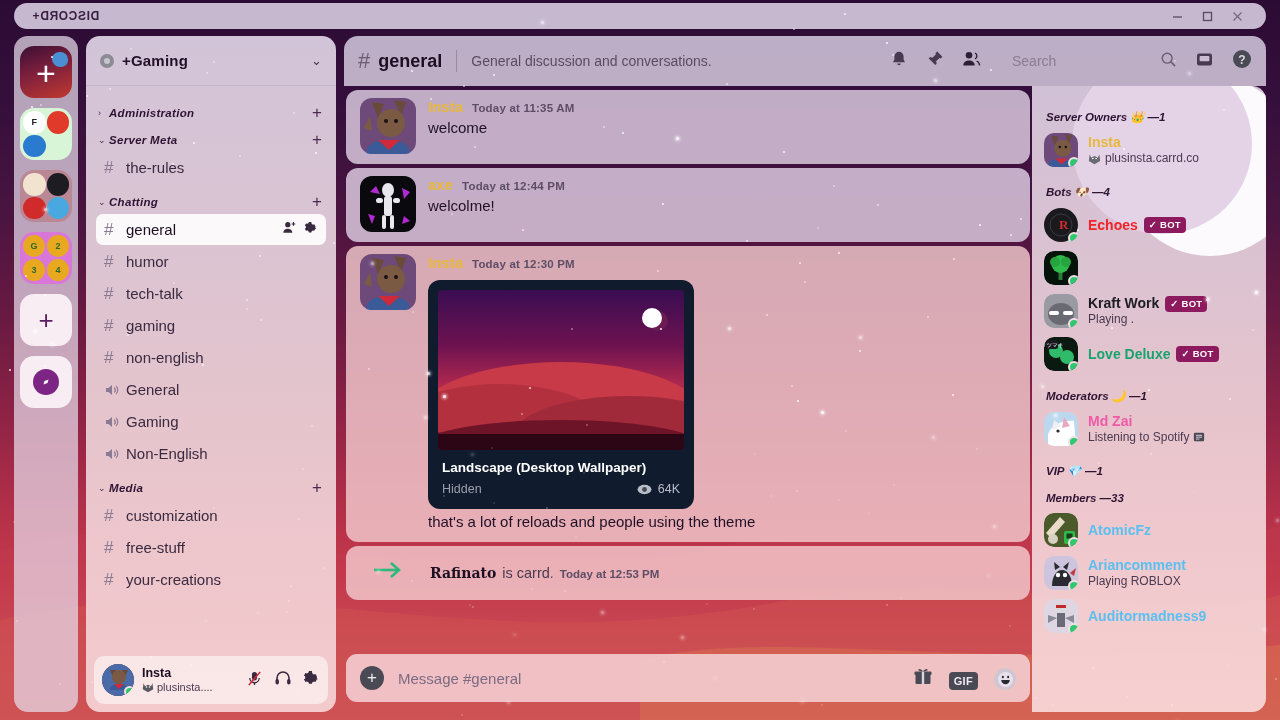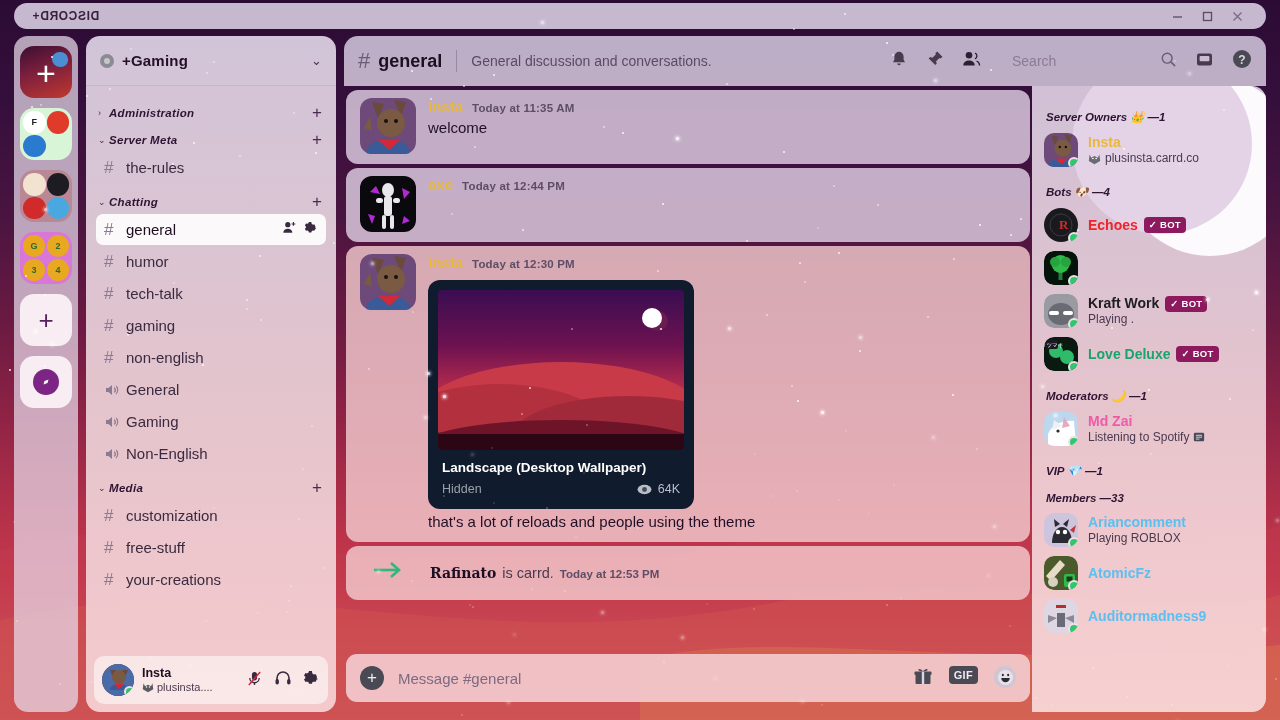--- a/index.html
+++ b/index.html
@@ -160,21 +160,21 @@
   .join-user { font-family:"DejaVu Serif", serif; font-weight:bold; color:#1c0f22; font-size:14px; }
   .join-time { font-size:11.5px; color:#5e4d66; font-weight:bold; }
   
   .composer { height:48px; margin:9px 2px 10px 2px; background:rgba(246,212,216,.85);
     border-radius:11px; display:flex; align-items:center; padding:0 14px; flex:none; }
   .plus-btn { width:24px; height:24px; border-radius:50%; background:#4a4a55; color:#eee;
     display:flex; align-items:center; justify-content:center; font-size:17px; flex:none; cursor:pointer; }
   .comp-inp { flex:1; border:none; background:transparent; margin-left:14px; font-size:15px;
     color:#3a2a40; outline:none; font-family:"Liberation Sans", sans-serif; }
   .comp-inp::placeholder{ color:#7b6b83; }
-  .comp-icons { display:flex; align-items:flex-start; gap:16px; color:#4a4a55; }
+  .comp-icons { display:flex; align-items:flex-end; gap:16px; color:#4a4a55; }
   .gif-badge { background:#4a4a55; color:#f0e8f2; font-size:11px; font-weight:bold;
     padding:3px 5px; border-radius:4px; letter-spacing:.3px; }
   .emo { width:22px; height:22px; border-radius:50%; background:#cfc6d2;
     display:flex; align-items:center; justify-content:center; font-size:13px; color:#33333a; }
   
   .members { width:234px; background:linear-gradient(180deg, rgba(226,212,231,.9) 0%,
       rgba(241,214,219,.9) 55%, rgba(250,220,221,.9) 100%);
     border-radius:0 14px 14px 0; overflow:hidden; position:relative; padding:10px 0 0 12px; }
   .moon-deco { position:absolute; right:-34px; top:-10px; width:180px; height:180px;
     border-radius:50%; background:#fff; opacity:.92; }
@@ -516,20 +516,21 @@
                 <rect x="33" y="22" width="7" height="5" rx="2.5" fill="#e8e8ee"></rect>
                 <rect x="22" y="39" width="4" height="14" rx="2" fill="#e8e8ee"></rect>
                 <rect x="30" y="39" width="4" height="14" rx="2" fill="#e8e8ee"></rect>
               </svg>
           </div>
           <div class="m-body">
             <div class="m-head">
               <span class="m-author" style="color:#e8b83c">axe</span>
               <span class="m-time">Today at 12:44 PM</span>
             </div>
+            <div class="m-text">welcolme!</div>
           </div>
         </div>
 
         <div class="msg warm">
           <div class="m-av">
             <svg width="56" height="56" viewBox="0 0 56 56">
                 <rect width="56" height="56" fill="#6e4a7a"></rect>
                 <path d="M12 4l6 16 6-14z" fill="#6a4a38"></path>
                 <path d="M34 2l7 16 5-14z" fill="#6a4a38"></path>
                 <circle cx="31" cy="25" r="14" fill="#7a5a42"></circle>
@@ -756,48 +757,48 @@
         <span>—<span>1</span></span>
       </div>
 
       <div class="m-sec">
         <span>Members</span>
         <span>—<span>33</span></span>
       </div>
       <div class="mem">
         <div class="mem-av">
           <svg width="34" height="34" viewBox="0 0 34 34">
+              <rect width="34" height="34" rx="9" fill="#4a5a2a"></rect>
+              <path d="M2 20l14-16 5 5-14 16z" fill="#e8dcc8"></path>
+              <circle cx="9" cy="26" r="5" fill="#d8d0c0"></circle>
+              <rect x="20" y="18" width="11" height="13" rx="2" fill="#2fbb4a"></rect>
+              <rect x="22.5" y="20.5" width="6" height="5" fill="#1a3a1a"></rect>
+            </svg>
+          <span class="mem-dot"></span>
+        </div>
+        <div class="mem-info">
+          <div class="mem-name" style="color:#5bc0f0">AtomicFz</div>
+        </div>
+      </div>
+      <div class="mem">
+        <div class="mem-av">
+          <svg width="34" height="34" viewBox="0 0 34 34">
               <rect width="34" height="34" rx="9" fill="#cdc4dd"></rect>
               <path d="M8 30c0-9 4-16 10-16s10 7 10 16z" fill="#2a2a32"></path>
               <path d="M11 14l-1-8 6 5z" fill="#2a2a32"></path>
               <path d="M23 14l2-8-6 5z" fill="#2a2a32"></path>
               <circle cx="14" cy="19" r="2.2" fill="#fff"></circle>
               <circle cx="21" cy="19" r="2.2" fill="#fff"></circle>
               <path d="M26 17l6-5-2 8z" fill="#c03a3a"></path>
             </svg>
           <span class="mem-dot"></span>
         </div>
         <div class="mem-info">
           <div class="mem-name" style="color:#5bc0f0">Ariancomment</div>
           <div class="mem-sub">Playing ROBLOX</div>
-        </div>
-      </div>
-      <div class="mem">
-        <div class="mem-av">
-          <svg width="34" height="34" viewBox="0 0 34 34">
-              <rect width="34" height="34" rx="9" fill="#4a5a2a"></rect>
-              <path d="M2 20l14-16 5 5-14 16z" fill="#e8dcc8"></path>
-              <circle cx="9" cy="26" r="5" fill="#d8d0c0"></circle>
-              <rect x="20" y="18" width="11" height="13" rx="2" fill="#2fbb4a"></rect>
-              <rect x="22.5" y="20.5" width="6" height="5" fill="#1a3a1a"></rect>
-            </svg>
-          <span class="mem-dot"></span>
-        </div>
-        <div class="mem-info">
-          <div class="mem-name" style="color:#5bc0f0">AtomicFz</div>
         </div>
       </div>
       <div class="mem">
         <div class="mem-av">
           <svg width="34" height="34" viewBox="0 0 34 34">
               <rect width="34" height="34" rx="9" fill="#ded6e2"></rect>
               <circle cx="17" cy="9" r="5" fill="#d8d8de"></circle>
               <rect x="12" y="6" width="10" height="3" fill="#c02a2a"></rect>
               <rect x="13" y="14" width="8" height="14" fill="#6a6a78"></rect>
               <path d="M4 16l9 3-9 5z" fill="#8a8a96"></path>

